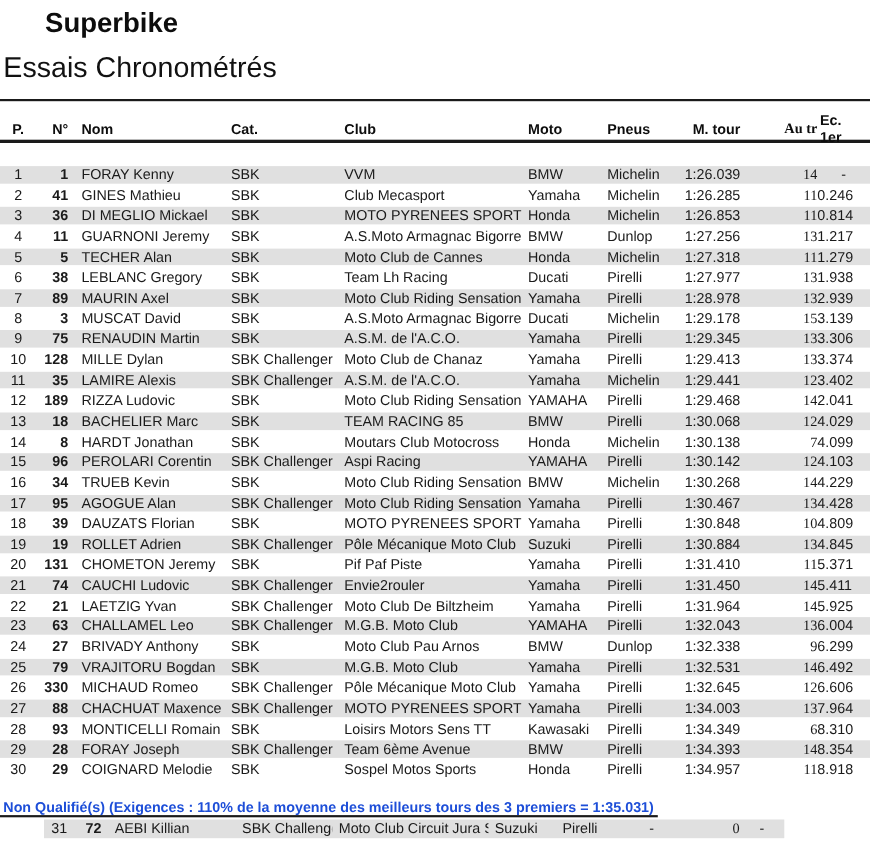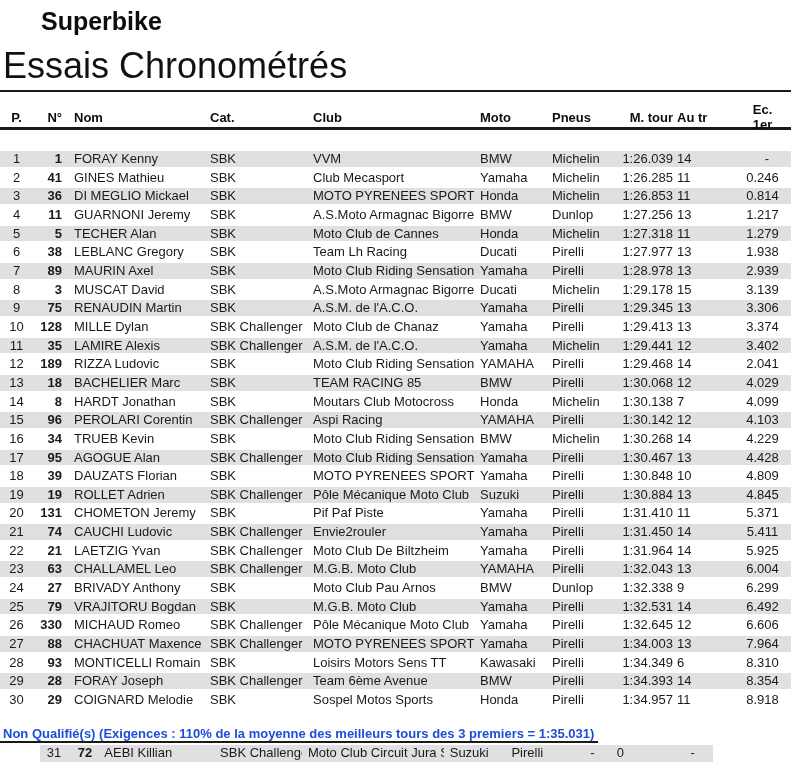--- a/index.html
+++ b/index.html
@@ -6,21 +6,21 @@
   #page{
     position:relative;width:791px;height:769px;background:#ffffff;
     font-family:"Liberation Sans","DejaVu Sans",sans-serif;
     color:#1a1a1a;overflow:hidden;
   }
   .doc-title{
     position:absolute;left:5px;top:9px;font-size:25px;font-weight:bold;
     line-height:1;color:#0d0d0d;white-space:nowrap;margin-left:36px;
   }
   .doc-subtitle{
-    position:absolute;left:3px;top:48px;font-size:36px;font-weight:normal;
+    position:absolute;left:3px;top:48px;font-size:26px;font-weight:normal;
     line-height:1;color:#111;white-space:nowrap;
   }
   .rule-top{
     position:absolute;left:0;top:90px;width:791px;height:2px;background:#1a1a1a;
   }
   .head-row{
     position:absolute;left:0;top:108px;width:791px;height:18.5px;
     display:flex;align-items:center;font-size:13px;font-weight:bold;
     border-bottom:3px solid #1a1a1a;box-sizing:content-box;color:#0d0d0d;
   }
@@ -33,22 +33,22 @@
   .cell{display:block;box-sizing:border-box;overflow:hidden;}
   
   .col-pos  {width:33px;text-align:center;}
   .col-num  {width:33px;text-align:right;padding-right:4px;font-weight:bold;}
   .col-nom  {width:137px;text-align:left;padding-left:8px;}
   .col-cat  {width:104px;text-align:left;padding-left:7px;}
   .col-club {width:167px;text-align:left;padding-left:6px;}
   .col-moto {width:72px;text-align:left;padding-left:6px;}
   .col-pneus{width:73px;text-align:left;padding-left:6px;}
   .col-mtour{width:58px;text-align:right;padding-right:4px;}
-  .col-autr {width:66px;text-align:left;}
-  .col-ec   {width:48px;text-align:center;padding-right:9px;}
+  .col-autr {width:66px;text-align:right;font-family:Liberation Serif, serif;}
+  .col-ec   {width:48px;text-align:right;padding-right:26px;}
   .head-row .col-num{font-weight:bold;}
   .cell.dash{text-align:center;padding-right:0;}
   .nq-heading{
     position:absolute;left:0;top:726px;font-size:13px;font-weight:bold;
     line-height:15px;color:#1d4ed8;display:inline-block;
     border-bottom:2px solid #1a1a1a;padding:0 4px 0 3px;white-space:nowrap;
   }
   #nq-rows{position:absolute;left:16px;top:745px;width:673px;margin-left:24px;}
   #nq-rows .row{background:#e0e0e0;height:16.7px;line-height:16.7px;margin-bottom:0;}
 </style>

